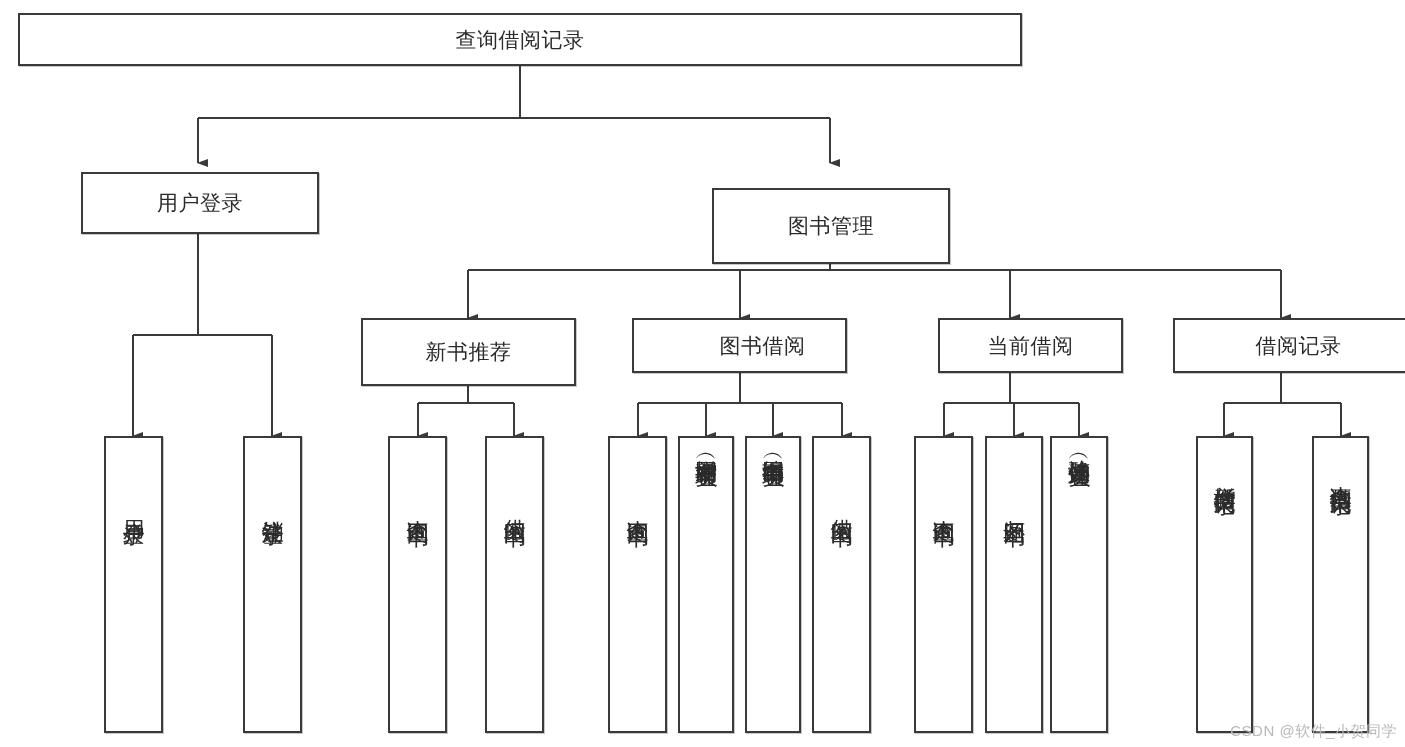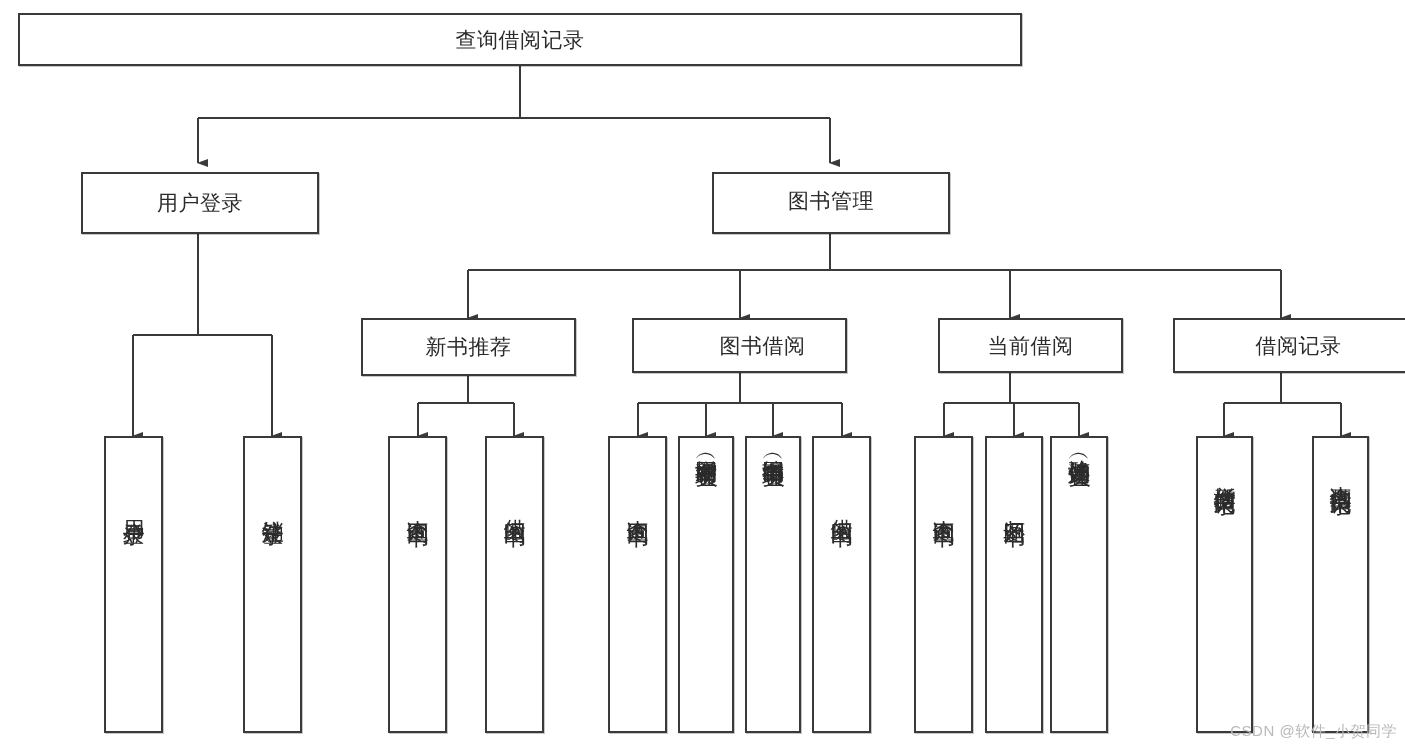--- a/index.html
+++ b/index.html
@@ -127,25 +127,25 @@
     </g>
   </svg>
 
   <div class="node horiz" style="left:18px; top:13px; width:1004px; height:53px;">
     <span class="label">查询借阅记录</span>
   </div>
 
   <div class="node horiz" style="left:81px; top:172px; width:238px; height:62px;">
     <span class="label">用户登录</span>
   </div>
-  <div class="node horiz" style="left:712px; top:172px; width:238px; height:62px;font-family:Liberation Mono, monospace;">
+  <div class="node horiz" style="left:712px; top:188px; width:238px; height:76px;">
     <span class="label">图书管理</span>
   </div>
 
-  <div class="node horiz" style="left:361px; top:318px; width:215px; height:58px;">
+  <div class="node horiz" style="left:361px; top:318px; width:215px; height:68px;">
     <span class="label">新书推荐</span>
   </div>
   <div class="node horiz" style="left:632px; top:318px; width:215px; height:55px;padding-left:46px;">
     <span class="label">图书借阅</span>
   </div>
   <div class="node horiz" style="left:938px; top:318px; width:185px; height:55px;">
     <span class="label">当前借阅</span>
   </div>
   <div class="node horiz" style="left:1173px; top:318px; width:251px; height:55px;">
     <span class="label">借阅记录</span>

